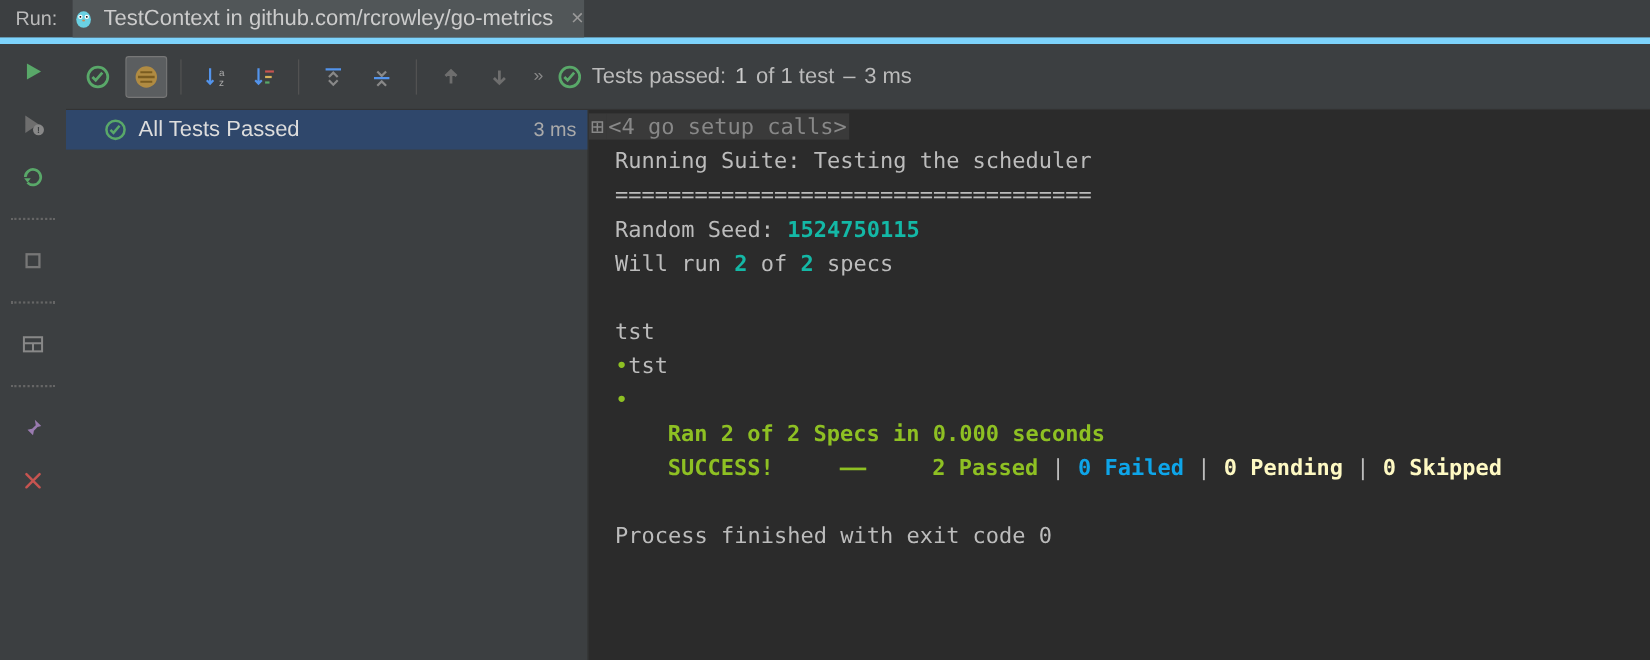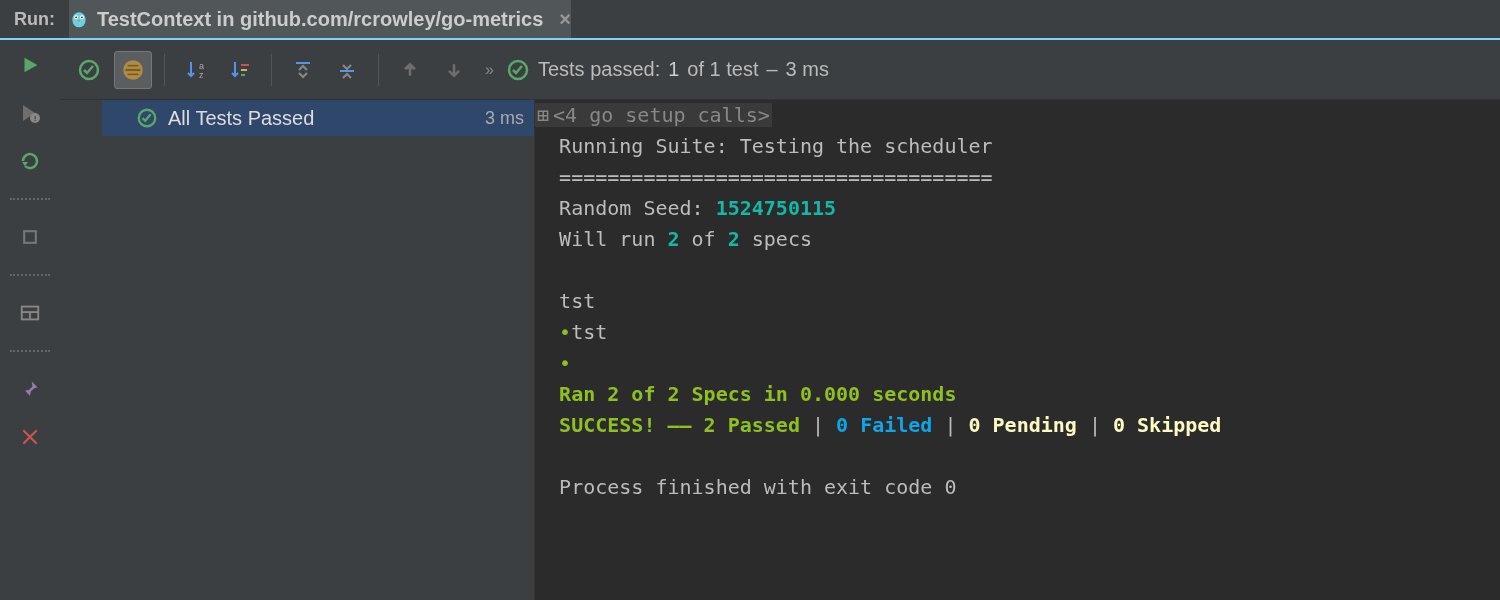--- a/index.html
+++ b/index.html
@@ -11,22 +11,21 @@
     height: 600px;
     overflow: hidden;
     display: flex;
     flex-direction: column;
   }
   .tabbar {
     display: flex;
     align-items: center;
     height: 40px;
     background: #3c3f41;
-    border-bottom: 2px solid #7dd3fc;
-    font-weight: bold;
+    border-bottom: 6px solid #7dd3fc;
   }
   .run-label {
     padding: 0 14px;
     font-size: 18px;
     color: #bbb;
   }
   .tab {
     display: flex;
     align-items: center;
     background: #515658;
@@ -103,42 +102,41 @@
     border-right:1px solid #333;
   }
   .tree-row {
     display:flex;
     align-items:center;
     background:#2f476b;
     height:36px;
     padding:0 10px 0 34px;
     font-size:20px;
     color:#ddd;
-    margin-left:42px;
   }
   .tree-row .ok-icon { margin-right:10px;}
   .tree-row .time { margin-left:auto;color:#aaa;font-size:18px;}
   .console-pane {
     flex:1;
     background:#2b2b2b;
     font-family: "Menlo","Consolas",monospace;
     font-size:20px;
     line-height:1.55;
     color:#bcbcbc;
     padding:0px 6px 6px 0px;
     white-space:pre;
     overflow:auto;
   }
   .fold {
     color:#888;
     background:#3a3a3a;
     padding:0 2px;
   }
   .bold { font-weight:bold; color:#14b8a6;}
-  .green { color:#8ec023; font-weight:bold;}
+  .green { color:#8ec023; font-weight:bold;margin-left:48px;}
   .green-dot { color:#8ec023;}
   .red { color:#0ea5e9; font-weight:bold;}
   .yellow { color:#fef9c3; font-weight:bold;}
   .cyan { color:#fef9c3; font-weight:bold;}
   .arrow-dim { fill:#6e6e6e;}
   .arrow-green{ fill:#59a869;}
   svg { display:block;}
 </style>
 </head>
 <body>

